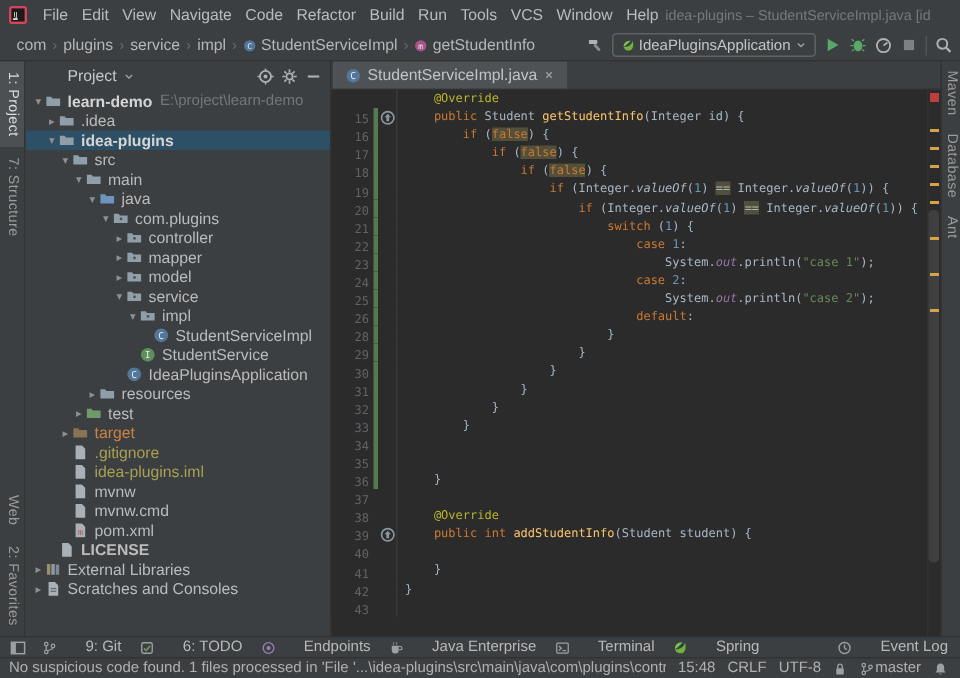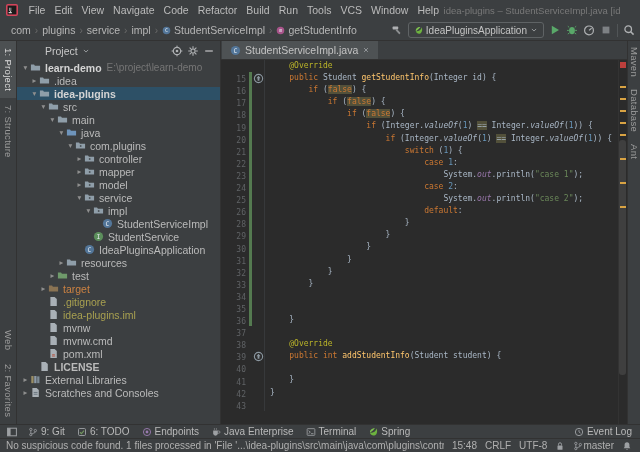--- a/index.html
+++ b/index.html
@@ -58,21 +58,21 @@
   .kw{color:#cc7832;} .me{color:#ffc66d;} .an{color:#bbb529;} .st{color:#6a8759;}
   .nu{color:#6897bb;} .fi{color:#9876aa;} .sm{font-style:italic;color:#a9b7c6;}
   .so{color:#9876aa;font-style:italic;} .wf{color:#cc7832;background:#52503a;} .wo{color:#a9b7c6;background:#52503a;}
   .error-stripe{position:absolute;top:0;right:0;bottom:0;width:9px;background:#2b2b2b;border-left:1px solid #333333;}
   .err-top{position:absolute;top:2px;right:1.5px;width:6px;height:6px;background:#bc3f3c;}
   .mark{position:absolute;right:1.5px;width:6px;height:2px;background:#d9a343;}
   .sb-thumb{position:absolute;right:1px;top:80px;height:235px;width:7px;background:rgba(200,200,200,.13);border-radius:3px;}
   .bbar{height:14px;display:flex;align-items:center;padding:0 6px;border-top:1px solid #323232;background:#3c3f41;font-size:10px;}
   .bitems{display:flex;align-items:center;gap:12px;margin-left:10px;}
   .bitems.right{margin-left:auto;margin-right:2px;}
-  .bbar-item{display:flex;align-items:center;gap:3px;color:#b9b9b9;white-space:nowrap;}
+  .bbar-item{display:flex;align-items:center;gap:19px;color:#b9b9b9;white-space:nowrap;}
   .bbar-item .ic{width:10px;height:10px;}
   .statusbar{height:14px;display:flex;align-items:center;gap:8px;padding:0 8px 0 6px;border-top:1px solid #323232;background:#3c3f41;font-size:10px;color:#b0b0b0;}
   .status-msg{flex:1;min-width:0;white-space:nowrap;overflow:hidden;}
   .status-right{display:flex;align-items:center;gap:8px;flex:none;}
   .status-right .ic{width:10px;height:10px;}
   .branch{display:inline-flex;align-items:center;gap:0;}
 </style>
 </head>
 <body>
 

